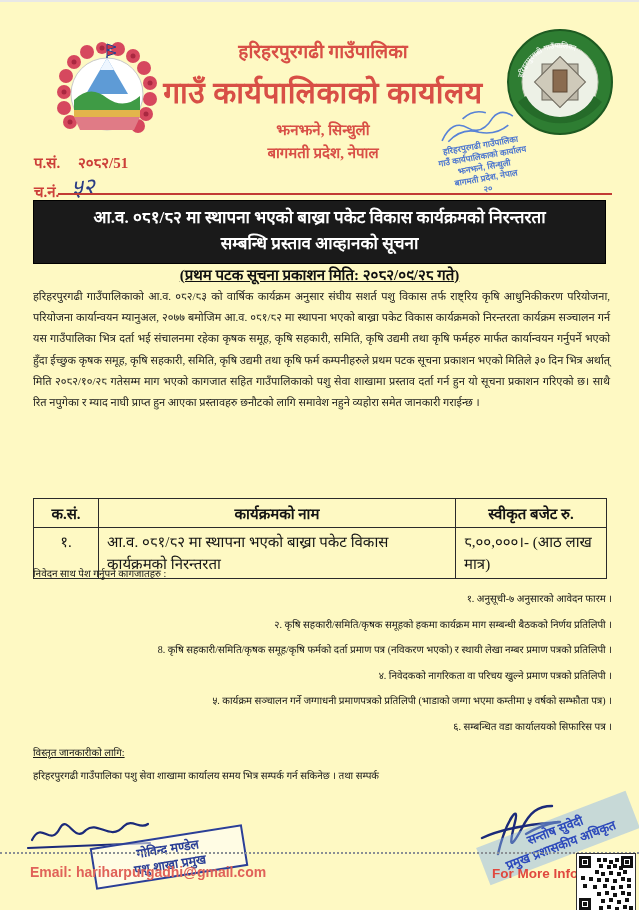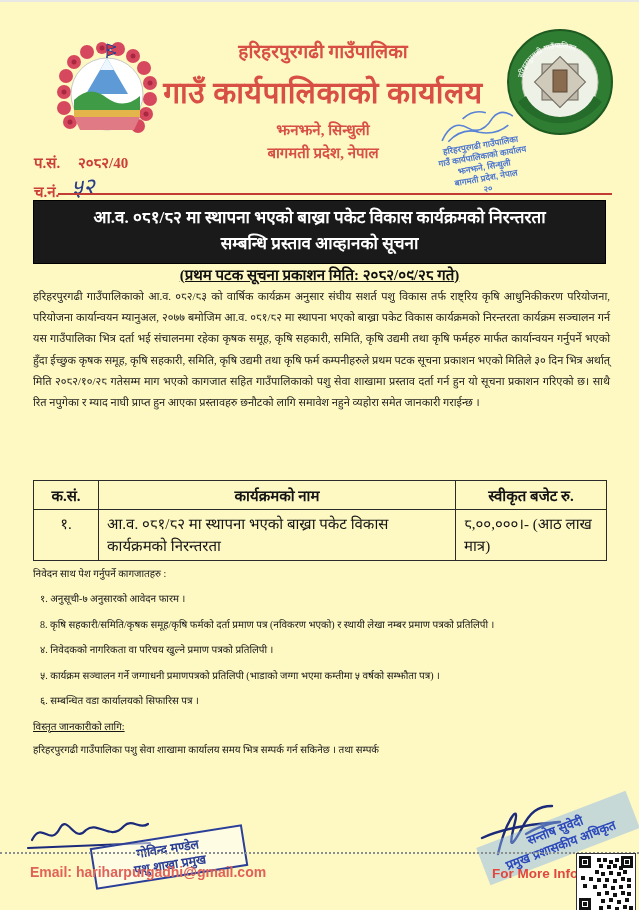--- a/index.html
+++ b/index.html
@@ -39,33 +39,33 @@
   .pubdate{
     position:absolute;left:0;top:262px;width:639px;text-align:center;
     font-size:15px;font-weight:700;color:#101010;text-decoration:underline;
   }
   
   .body-par{
     position:absolute;left:33px;top:284px;width:577px;
     font-size:11px;line-height:21.2px;text-align:justify;color:#1b1b1b;
   }
   .notice-table{
-    position:absolute;left:33px;top:478px;width:574px;border-collapse:collapse;
+    position:absolute;left:33px;top:496px;width:574px;border-collapse:collapse;
     font-size:15px;color:#141414;
   }
   .notice-table th,.notice-table td{border:1.6px solid #2b2b2b;padding:3px 8px;vertical-align:top;}
   .notice-table th{font-weight:700;text-align:center;padding:4px 6px;}
   .col-sn{width:48px;text-align:center;}
   .col-budget{width:138px;}
   .notice-table td.cell-name{line-height:22px;}
   .notice-table td.cell-budget{line-height:22px;}
   
   .lower{position:absolute;left:33px;top:564px;width:579px;font-size:10px;color:#161616;}
   .docs-intro{margin-bottom:9px;}
-  .doc-item{margin:0 0 5px 7px;line-height:20.6px;}
+  .doc-item{margin:0 0 5px 7px;line-height:20.6px;text-align:right;}
   .info-head{font-weight:400;text-decoration:underline;margin:7px 0 6px;}
   .contact-line{line-height:21px;text-align:justify;}
   .phone-line{margin-top:2px;}
   
   .sig{position:absolute;}
   .sig-left{left:26px;top:810px;}
   .sig-right{left:468px;top:796px;}
   .stamp-box{
     position:absolute;left:92px;top:834px;width:142px;padding:3px 4px;
     transform:rotate(-9deg);border:2px solid #2b3f96;color:#2b3f96;
@@ -181,21 +181,21 @@
     </svg>
     <div class="st-line">हरिहरपुरगढी गाउँपालिका</div>
     <div class="st-line">गाउँ कार्यपालिकाको कार्यालय</div>
     <div class="st-line">झनझने, सिन्धुली</div>
     <div class="st-line">बागमती प्रदेश, नेपाल</div>
     <div class="st-line">२०</div>
   </div>
 
   <div class="ref-line">
     <span>प.सं.</span><span class="sp"></span>
-    <span>२०८२/40</span>
+    <span>२०८२/51</span>
   </div>
   <div class="disp-line">
     <span>च.नं.</span>
     <span class="hand">५२</span>
   </div>
   <div class="red-rule"></div>
 
   <div class="banner">
     <div>आ.व. ०८१/८२ मा स्थापना भएको बाख्रा पकेट विकास कार्यक्रमको निरन्तरता</div>
     <div>सम्बन्धि प्रस्ताव आव्हानको सूचना</div>
@@ -217,20 +217,21 @@
         <td class="col-sn">१.</td>
         <td class="cell-name">आ.व. ०८१/८२ मा स्थापना भएको बाख्रा पकेट विकास कार्यक्रमको निरन्तरता</td>
         <td class="cell-budget">८,००,०००।- (आठ लाख मात्र)</td>
       </tr>
     </tbody>
   </table>
 
   <div class="lower">
     <div class="docs-intro">निवेदन साथ पेश गर्नुपर्ने कागजातहरु :</div>
     <div class="doc-item">१. अनुसूची-७ अनुसारको आवेदन फारम ।</div>
+    <div class="doc-item">२. कृषि सहकारी/समिति/कृषक समूहको हकमा कार्यक्रम माग सम्बन्धी बैठकको निर्णय प्रतिलिपी ।</div>
     <div class="doc-item">8. कृषि सहकारी/समिति/कृषक समूह/कृषि फर्मको दर्ता प्रमाण पत्र (नविकरण भएको) र स्थायी लेखा नम्बर प्रमाण पत्रको प्रतिलिपी ।</div>
     <div class="doc-item">४. निवेदकको नागरिकता वा परिचय खुल्ने प्रमाण पत्रको प्रतिलिपी ।</div>
     <div class="doc-item">५. कार्यक्रम सञ्चालन गर्ने जग्गाधनी प्रमाणपत्रको प्रतिलिपी (भाडाको जग्गा भएमा कम्तीमा ५ वर्षको सम्झौता पत्र) ।</div>
     <div class="doc-item">६. सम्बन्धित वडा कार्यालयको सिफारिस पत्र ।</div>
     <div class="info-head">विस्तृत जानकारीको लागि:</div>
     <div class="contact-line">हरिहरपुरगढी गाउँपालिका पशु सेवा शाखामा कार्यालय समय भित्र सम्पर्क गर्न सकिनेछ ।  तथा सम्पर्क</div>
   </div>
 
   <svg class="sig sig-left" width="132" height="46" viewBox="0 0 132 46">
     <g fill="none" stroke="#1b2a7a" stroke-width="2.2" stroke-linecap="round">

